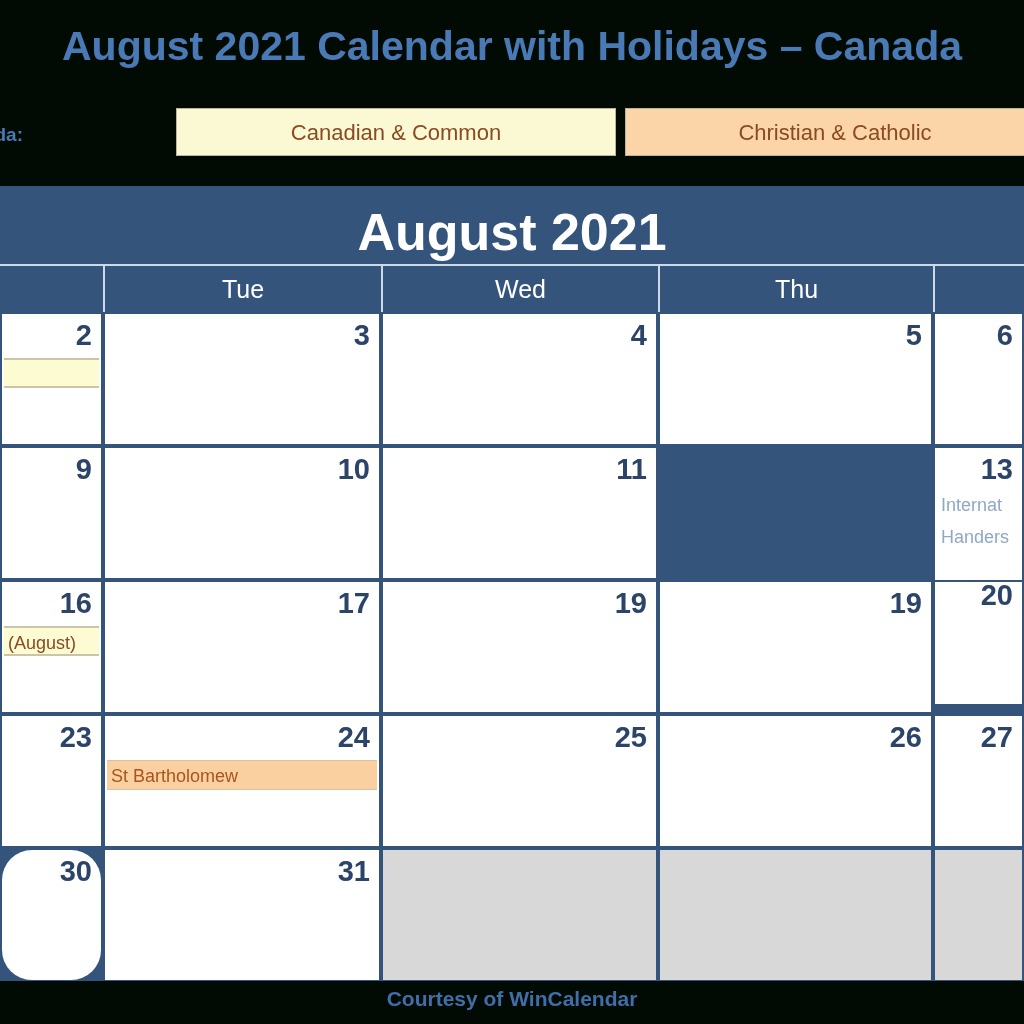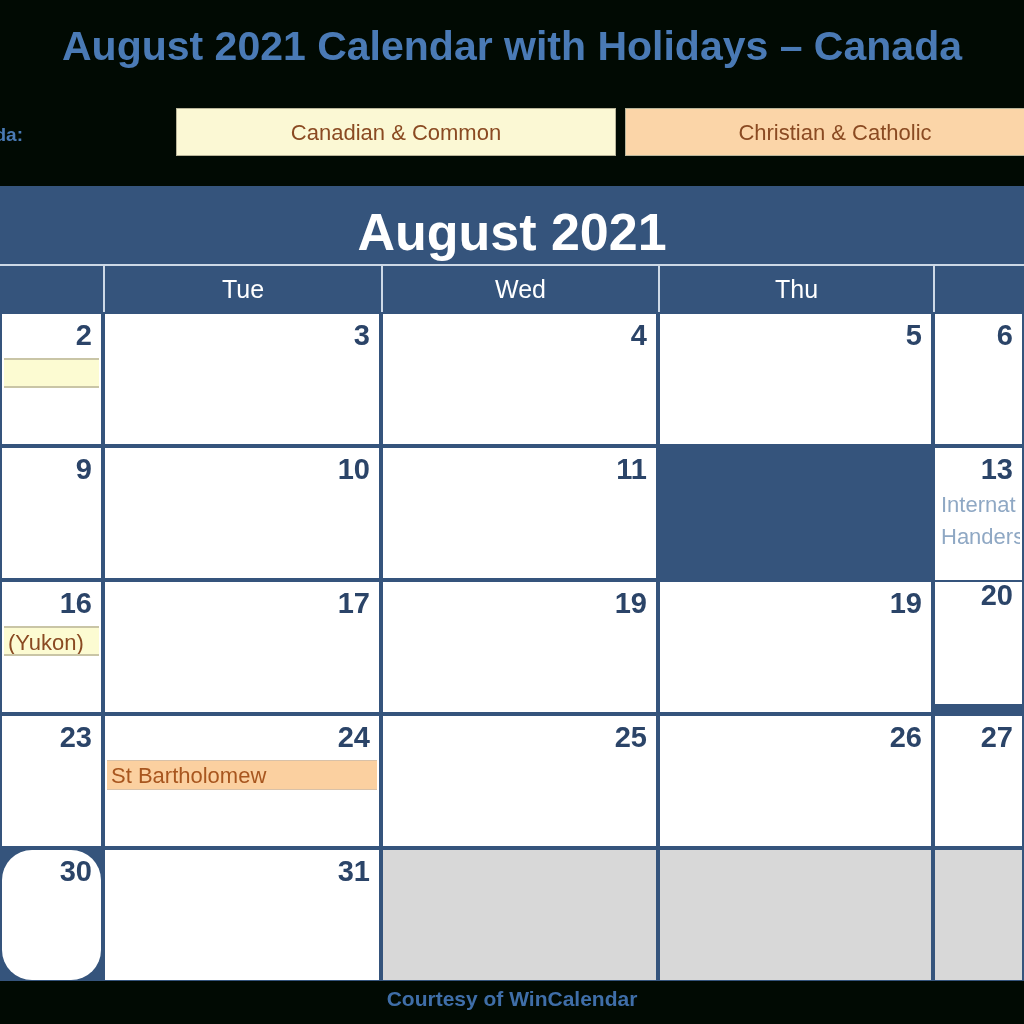--- a/index.html
+++ b/index.html
@@ -161,21 +161,21 @@
     font-weight: bold;
     line-height: 34px;
   }
 
   .evt {
     position: absolute;
     left: 2px;
     right: 2px;
     height: 30px;
     line-height: 30px;
-    font-size: 22px;
+    font-size: 18px;
     box-sizing: border-box;
     white-space: nowrap;
     overflow: hidden;
     padding-left: 4px;
   }
   .evt.common {
     background: #fcfbd2;
     border-top: 2px solid #c9c5a6;
     border-bottom: 2px solid #c9c5a6;
     color: #8a4a22;
@@ -285,21 +285,21 @@
         <div class="day-cell" style="left: 383px; top: 136px; width: 273px; height: 130px;">
           <div class="day-num">11</div>
         </div>
         <div class="day-cell" style="left: 935px; top: 136px; width: 87px; height: 130px;">
           <div class="day-num">13</div>
           <div class="evt plain" style="top: 44px;">Internat</div>
           <div class="evt plain" style="top: 76px;">Handers</div>
         </div>
         <div class="day-cell" style="left: 2px; top: 270px; width: 99px; height: 130px;">
           <div class="day-num">16</div>
-          <div class="evt common" style="top: 44px;">(Yukon)</div>
+          <div class="evt common" style="top: 44px;">(August)</div>
         </div>
         <div class="day-cell" style="left: 105px; top: 270px; width: 274px; height: 130px;">
           <div class="day-num">17</div>
         </div>
         <div class="day-cell" style="left: 383px; top: 270px; width: 273px; height: 130px;">
           <div class="day-num">19</div>
         </div>
         <div class="day-cell" style="left: 660px; top: 270px; width: 271px; height: 130px;">
           <div class="day-num">19</div>
         </div>

